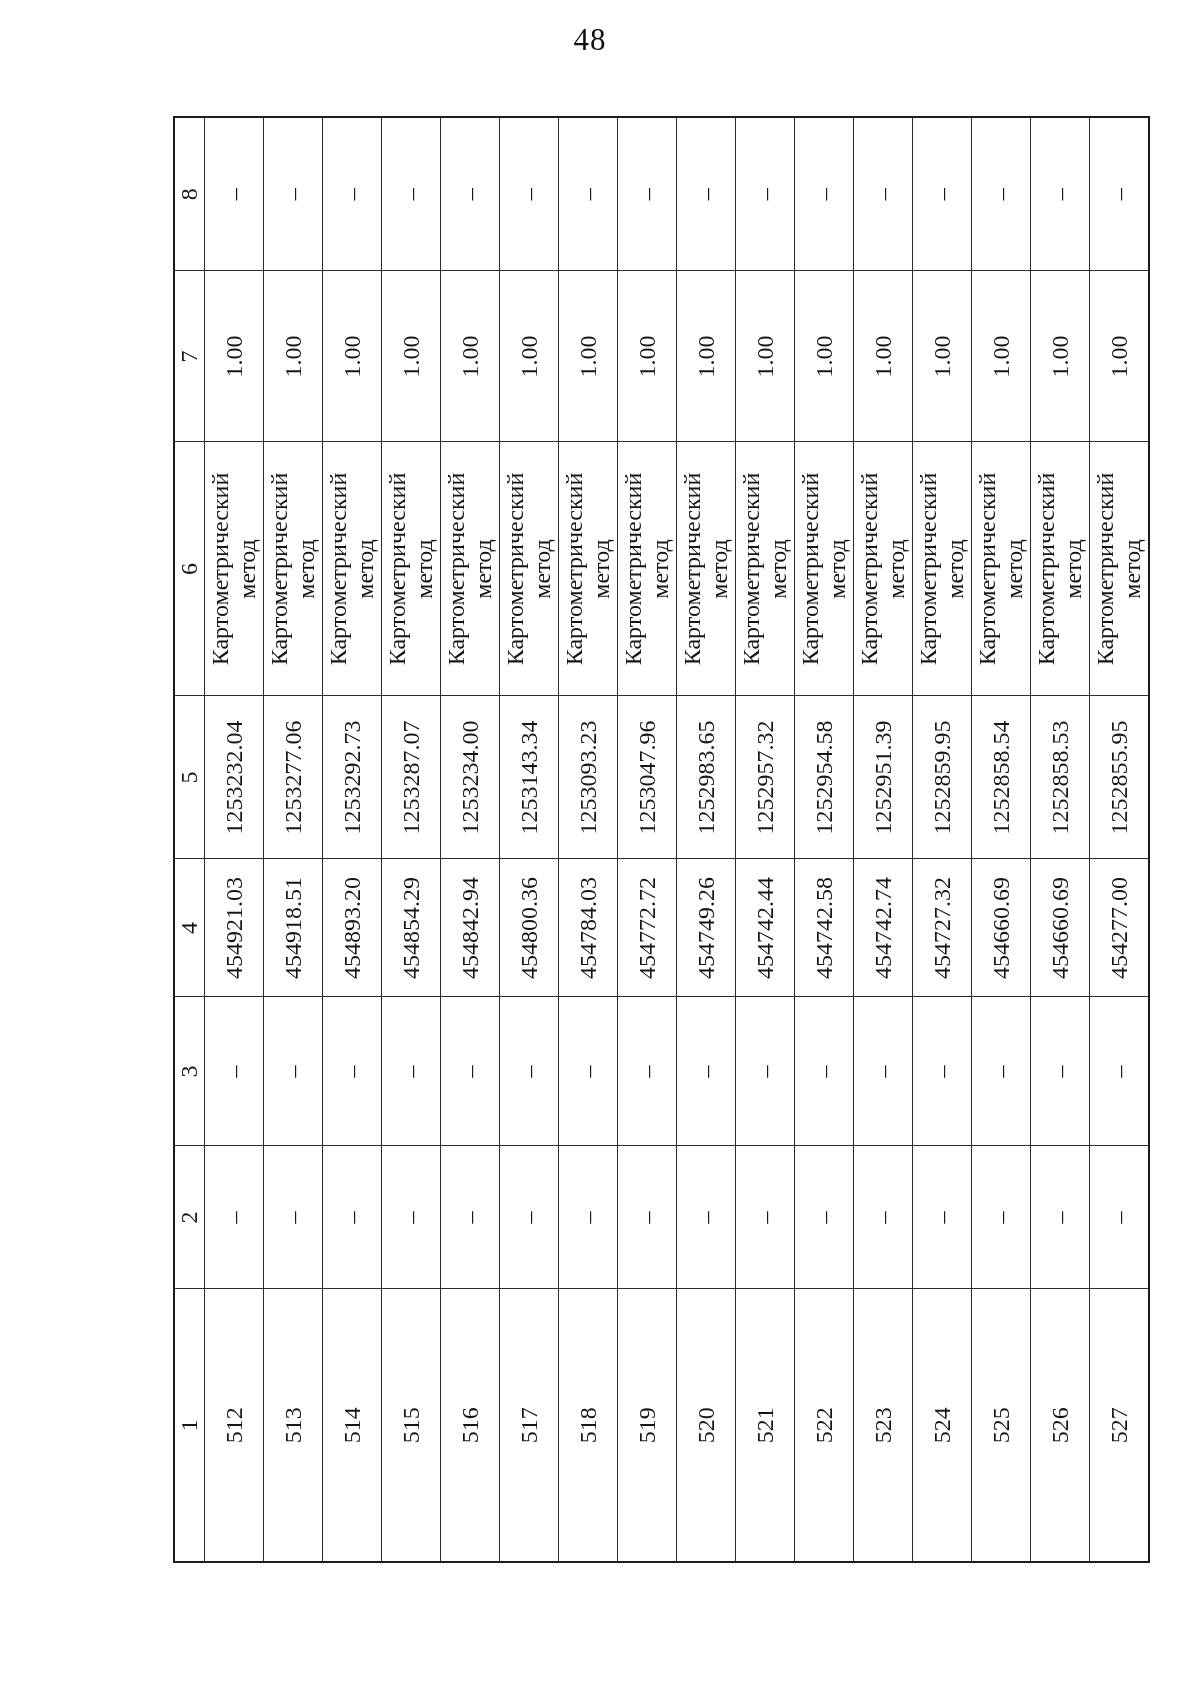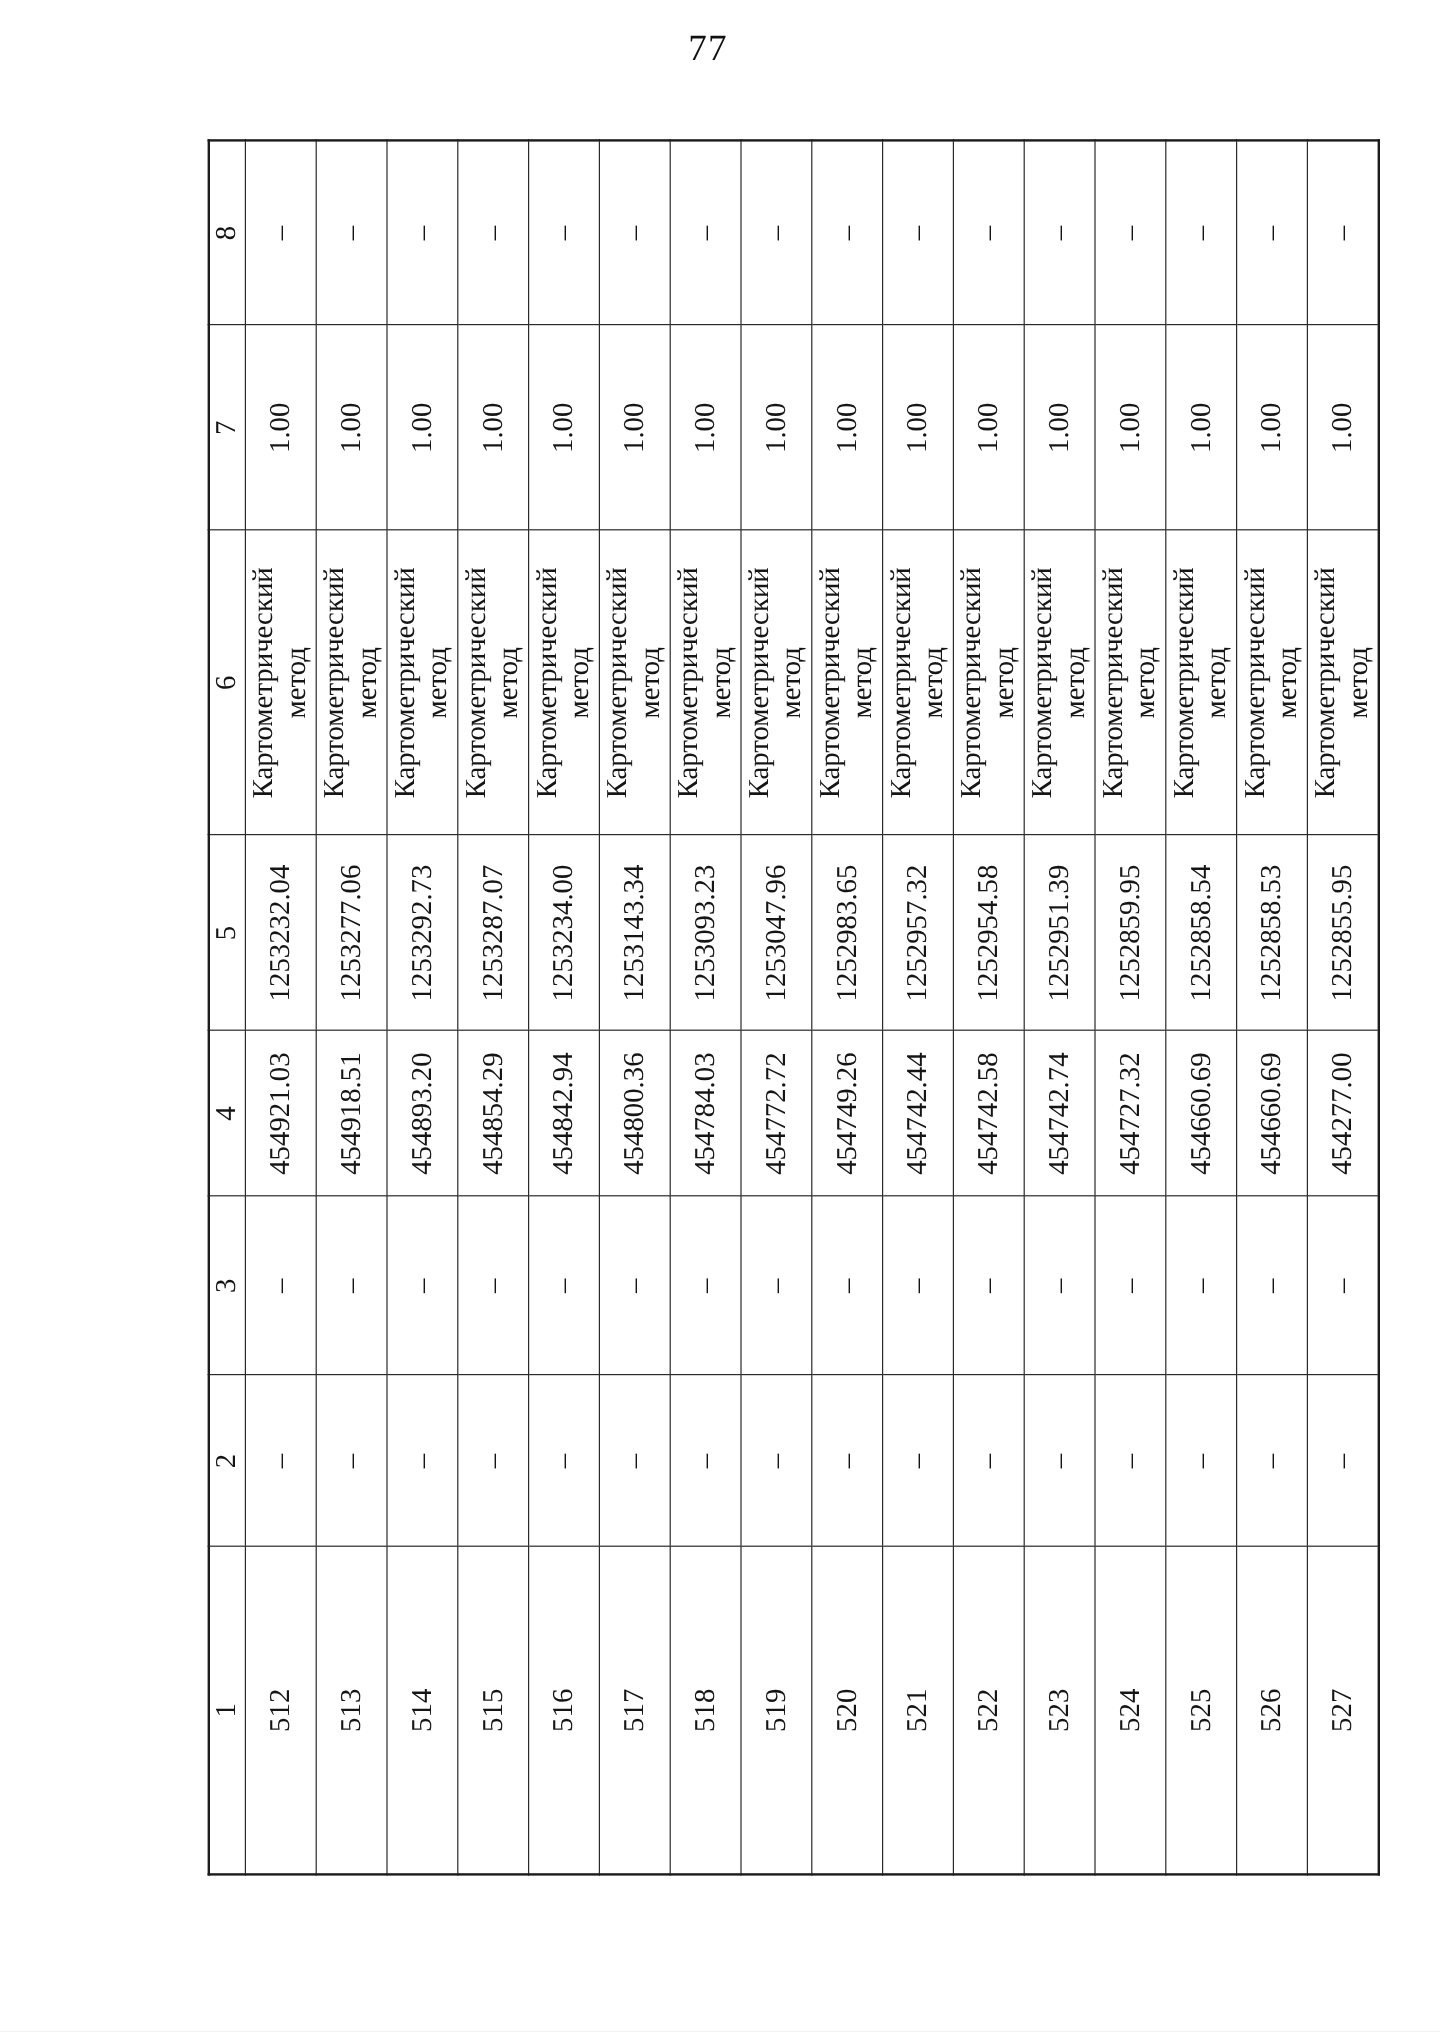--- a/index.html
+++ b/index.html
@@ -69,21 +69,21 @@
     height: 58px;
   }
   td.method {
     white-space: pre-line;
   }
 </style>
 </head>
 <body>
 
 <div class="sheet">
-  <div class="pageno">77</div>
+  <div class="pageno">48</div>
 
   <div class="twrap">
     <div class="rot">
       <table class="coord">
         <colgroup>
           <col style="width:273px">
           <col style="width:143px">
           <col style="width:149px">
           <col style="width:138px">
           <col style="width:163px">

